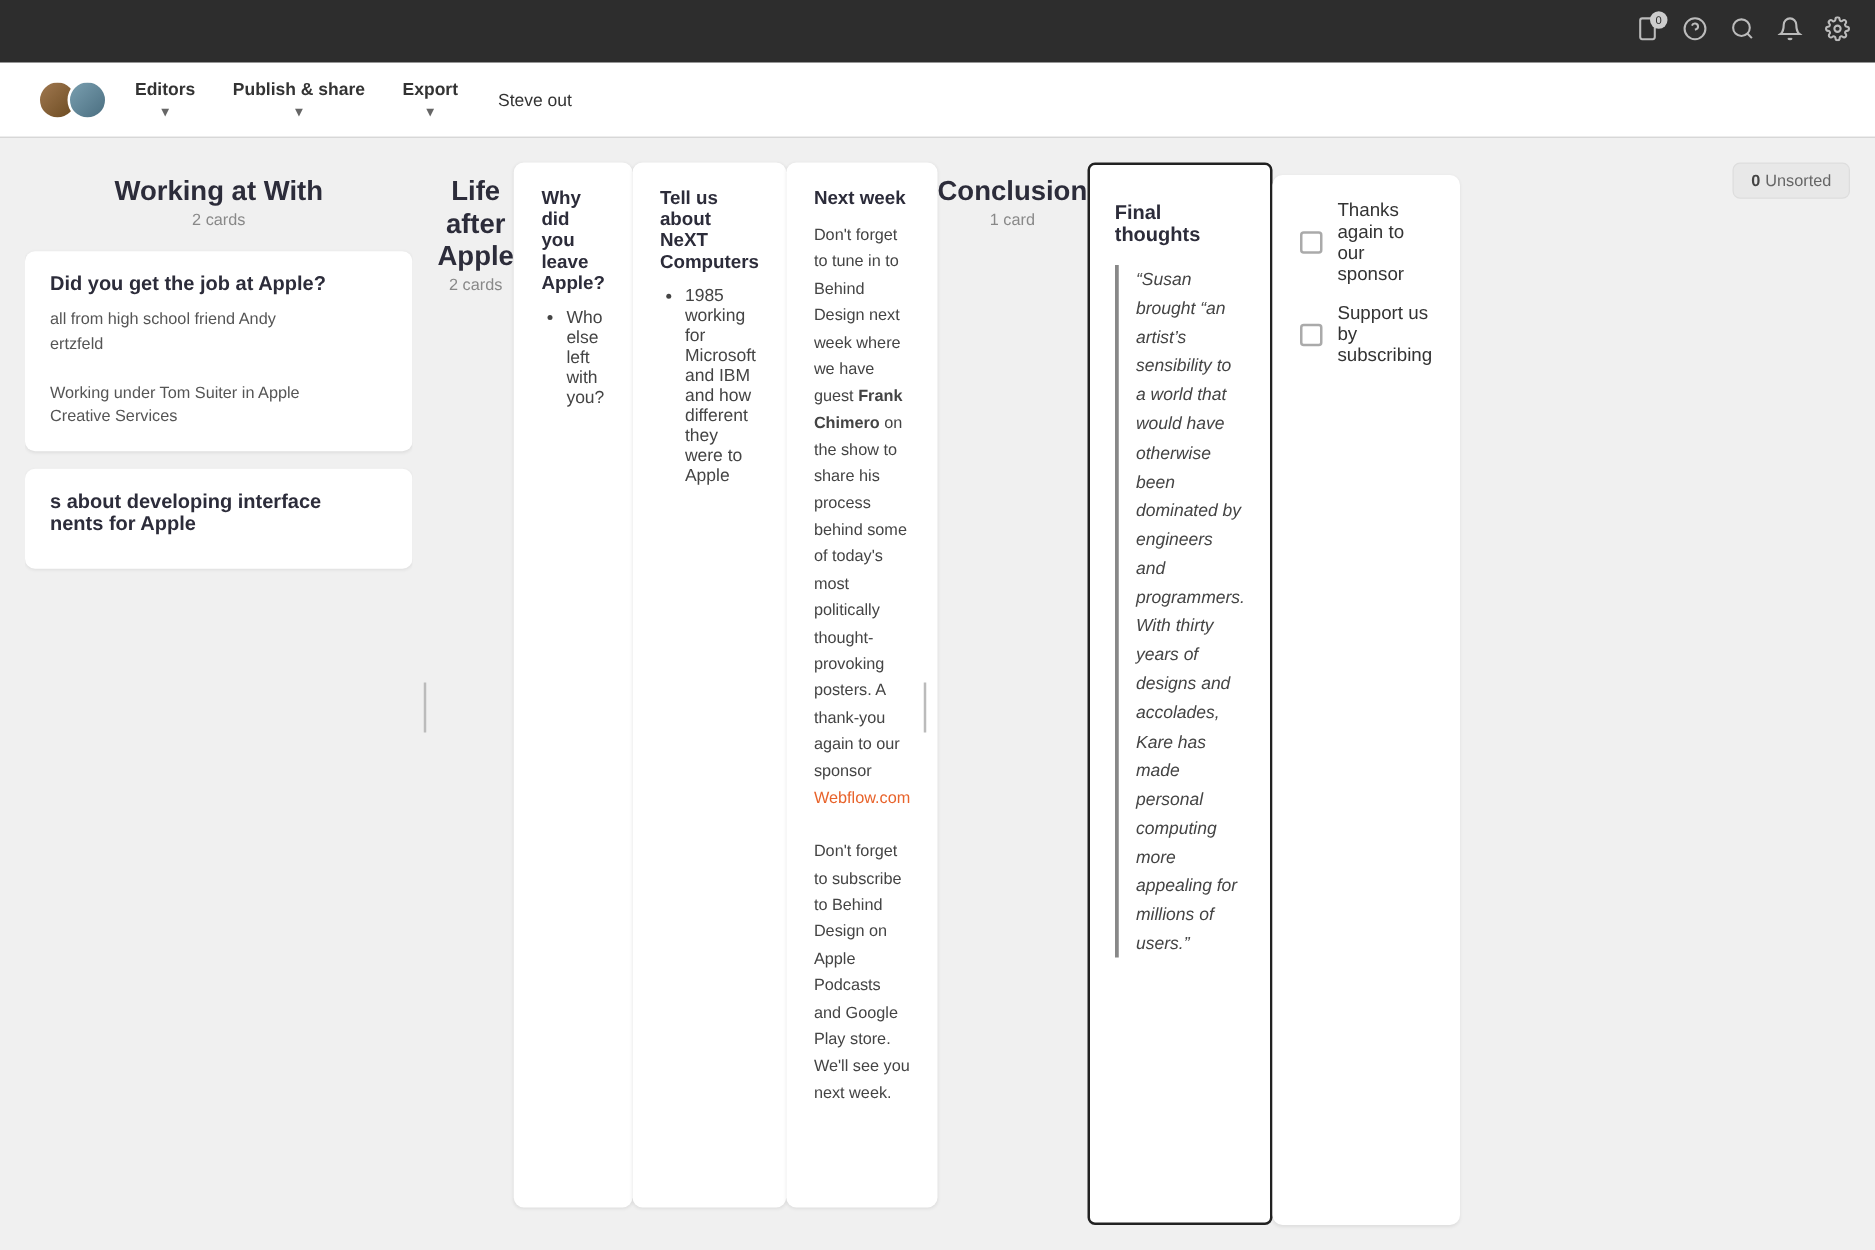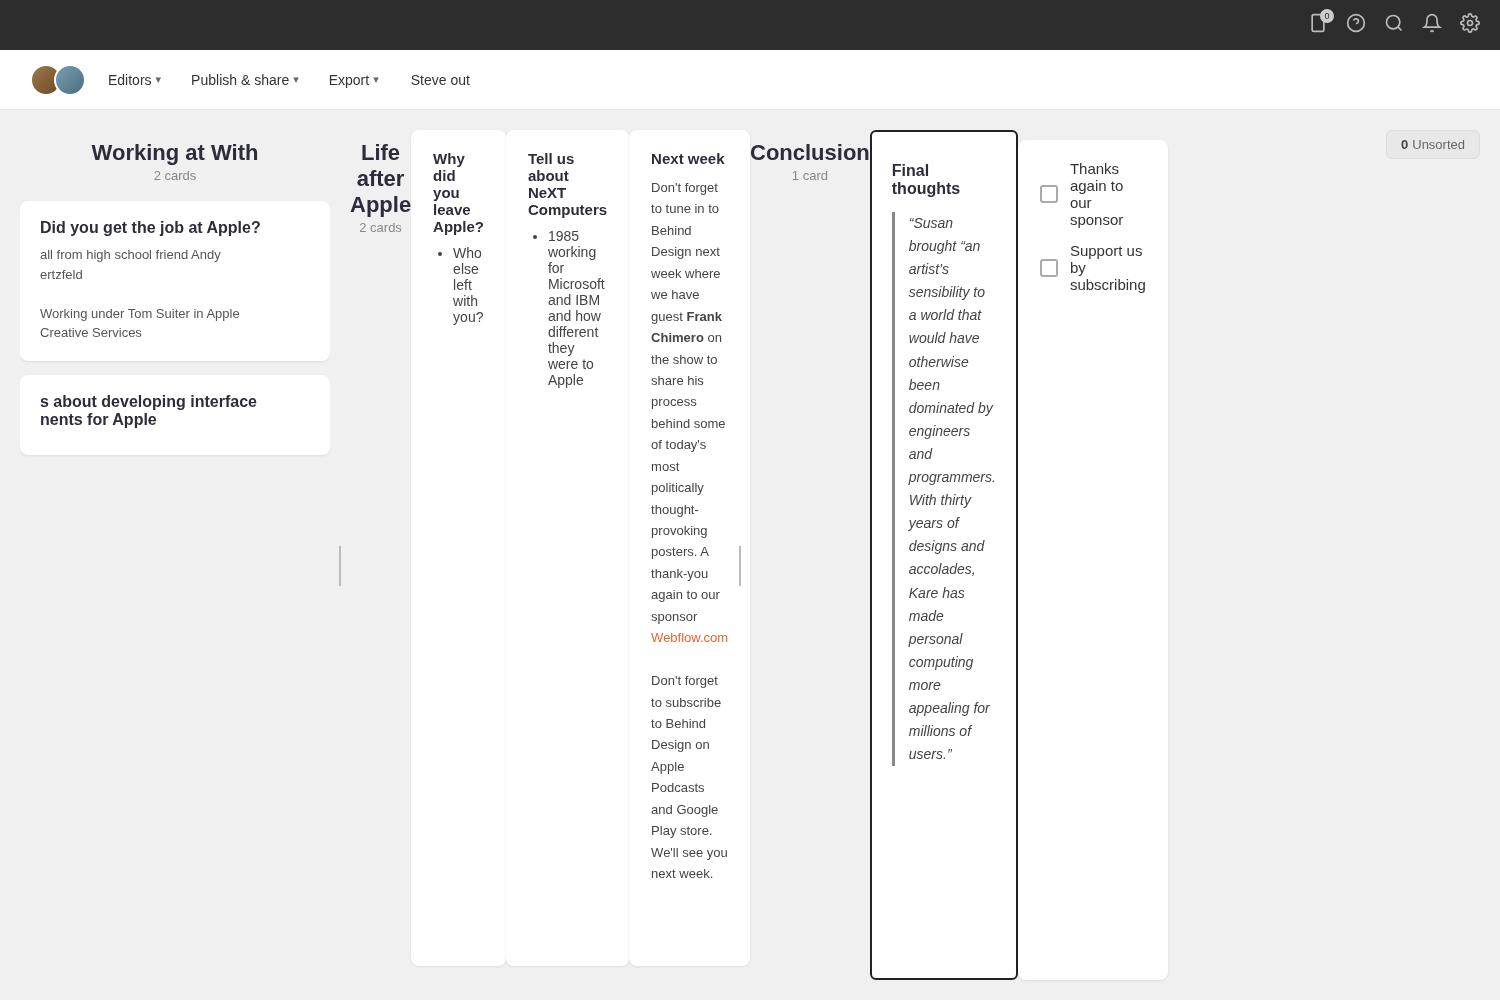--- a/index.html
+++ b/index.html
@@ -81,21 +81,22 @@
     .header-btn {
       display: flex;
       align-items: center;
       gap: 4px;
       padding: 6px 12px;
       border: none;
       background: transparent;
       font-size: 14px;
       color: #333;
       cursor: pointer;
-      font-weight: 400;
+      font-weight: 700;
+      flex-direction: column;
     }
     .header-btn .chevron { font-size: 11px; color: #666; }
     .zoom-out-btn {
       padding: 6px 14px;
       border: none;
       background: transparent;
       font-size: 14px;
       color: #333;
       cursor: pointer;
       font-weight: 500;

